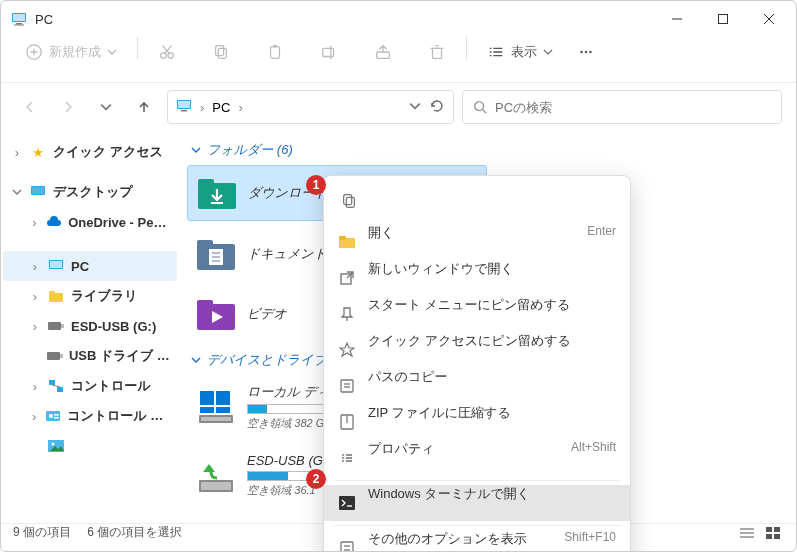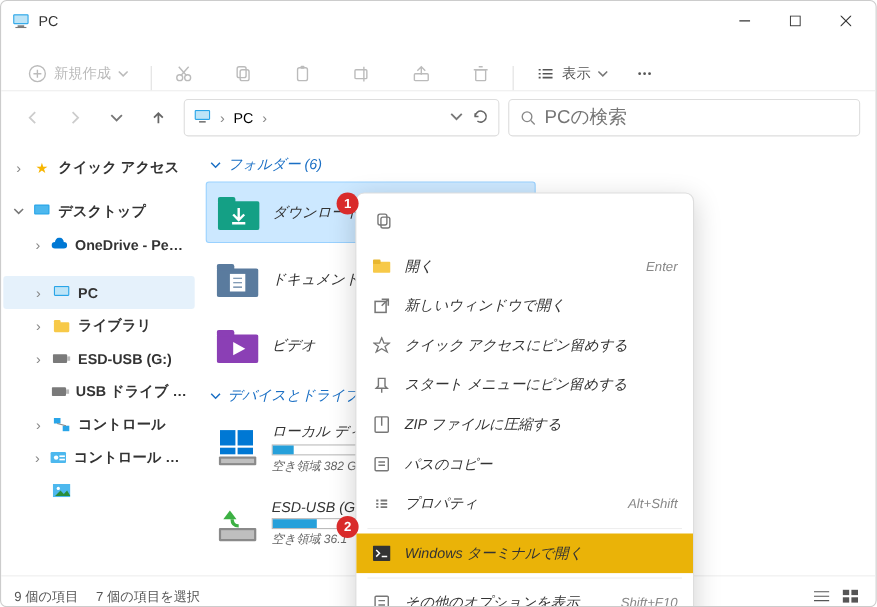--- a/index.html
+++ b/index.html
@@ -6,39 +6,39 @@
 body { width: 797px; height: 552px; background: #fff; border: 1px solid #ccc; border-radius: 6px; position: relative; overflow: hidden; font-size: 13px; }
 
 
 .titlebar { display: flex; align-items: center; height: 36px; padding: 0 4px 0 10px; }
 .titlebar .icon { width: 16px; height: 16px; margin-right: 8px; }
 .titlebar .title { flex: 1; color: #333; }
 .titlebar .winbtn { width: 46px; height: 32px; display: flex; align-items: center; justify-content: center; color: #333; }
 .winbtn svg { width: 10px; height: 10px; }
 
 
-.toolbar { display: flex; align-items: flex-end; height: 46px; padding: 0 14px; gap: 4px; border-bottom: 1px solid #eee; }
+.toolbar { display: flex; align-items: flex-start; height: 46px; padding: 0 14px; gap: 4px; border-bottom: 1px solid #eee; }
 .tbtn { display: flex; align-items: center; gap: 6px; padding: 6px 10px; border-radius: 4px; color: #555; }
 .tbtn.disabled { color: #bbb; }
 .tbtn svg { width: 18px; height: 18px; }
 .tbtn .chev { width: 10px; }
 .tsep { width: 1px; height: 22px; background: #e0e0e0; margin: 0 6px; }
 .tspacer { width: 8px; }
 
 
 .navrow { display: flex; align-items: center; height: 48px; padding: 0 14px; gap: 8px; }
 .navbtn { width: 30px; height: 30px; display: flex; align-items: center; justify-content: center; color: #666; }
 .navbtn.disabled { color: #ccc; }
 .addressbar { flex: 1; height: 34px; border: 1px solid #ddd; border-radius: 4px; display: flex; align-items: center; padding: 0 8px; gap: 8px; min-width: 0; }
 .addressbar .crumb { display: flex; align-items: center; gap: 6px; }
 .addressbar .chev { color: #888; }
 .addressbar .spacer { flex: 1; }
 .addressbar .refresh { color: #666; }
 .searchbox { width: 320px; height: 34px; border: 1px solid #ddd; border-radius: 4px; display: flex; align-items: center; padding: 0 10px; gap: 8px; color: #888; }
-.searchbox input { border: none; outline: none; flex: 1; font-size: 17px; color: #333; }
+.searchbox input { border: none; outline: none; flex: 1; font-size: 13px; color: #333; }
 
 
 .main { display: flex; height: calc(100% - 36px - 46px - 48px - 28px); }
 .sidebar { width: 178px; padding: 6px 2px; overflow: hidden; }
 .sidebar-item { display: flex; align-items: center; height: 30px; padding: 0 6px 0 8px; gap: 6px; color: #333; border-radius: 3px; }
 .sidebar-item .exp { width: 12px; color: #888; display: flex; justify-content: center; }
 .sidebar-item .ic { width: 18px; display: flex; justify-content: center; align-items: center; }
 .sidebar-item.indent1 { padding-left: 26px; }
 .sidebar-item.selected { background: #e5f1fb; }
 .sidebar-item .label { white-space: nowrap; overflow: hidden; text-overflow: ellipsis; font-weight: bold; }
@@ -53,32 +53,32 @@
 .tile .ticon { width: 38px; height: 38px; display: flex; align-items: center; justify-content: center; }
 .tile .tlabel { color: #333; }
 .tile .sub { font-size: 11px; color: #666; margin-top: 2px; }
 .bar { width: 90px; height: 10px; border: 1px solid #bbb; margin-top: 3px; position: relative; }
 .bar .fill { position: absolute; left: 0; top: 0; bottom: 0; background: #26a0da; }
 
 
 .ctxmenu { position: absolute; left: 322px; top: 174px; width: 308px; background: #fff; border: 1px solid #ddd; border-radius: 8px; box-shadow: 0 6px 24px rgba(0,0,0,0.18); padding: 6px 0; z-index: 10; }
 .ctxtoprow { display: flex; padding: 4px 8px 8px; gap: 6px; }
 .ctxiconbtn { width: 34px; height: 30px; display: flex; align-items: center; justify-content: center; border-radius: 4px; color: #555; }
-.ctxitem { display: flex; align-items: center; height: 36px; padding: 0 14px; gap: 12px; color: #333; font-style: italic; }
-.ctxitem.hover { background: #eab308; }
+.ctxitem { display: flex; height: 36px; padding: 0 14px; gap: 12px; color: #333; }
+.ctxitem.hover { background: #e5e5e5; }
 .ctxitem .ci { width: 18px; display: flex; align-items: center; justify-content: center; color: #555; }
 .ctxitem .label { flex: 1; }
 .ctxitem .accel { color: #888; font-size: 12px; }
 .ctxsep { height: 1px; background: #eee; margin: 4px 10px; }
 
 
 .badge { position: absolute; width: 20px; height: 20px; background: #d92b2b; color: #fff; border-radius: 50%; display: flex; align-items: center; justify-content: center; font-size: 12px; font-weight: bold; z-index: 20; }
 
 
-.statusbar { position: absolute; bottom: 0; left: 0; right: 0; height: 28px; display: flex; align-items: flex-end; padding: 0 12px; gap: 16px; color: #555; font-size: 12px; border-top: 1px solid #eee; }
+.statusbar { position: absolute; bottom: 0; left: 0; right: 0; height: 28px; display: flex; align-items: flex-start; padding: 0 12px; gap: 16px; color: #555; font-size: 12px; border-top: 1px solid #eee; }
 .statusbar .spacer { flex: 1; }
 .viewbtns { display: flex; gap: 4px; }
 .viewbtn { width: 22px; height: 18px; display: flex; align-items: center; justify-content: center; color: #555; border: 1px solid transparent; }
 
 
 .pc-icon { width:16px; height:16px; }
 .star { color: #f7b500; }
 </style>
 </head>
 <body>
@@ -463,51 +463,51 @@
         <svg width="16" height="16" viewBox="0 0 16 16">
           <rect x="2" y="4" width="10" height="10" fill="none" stroke="#777" stroke-width="1.4"></rect>
           <path d="M8 2 L14 2 L14 8 M14 2 L8 8" fill="none" stroke="#777" stroke-width="1.4"></path>
         </svg>
       </span>
     <span class="label">新しいウィンドウで開く</span>
   </div>
   <div class="ctxitem">
     <span class="ci">
         <svg width="16" height="16" viewBox="0 0 16 16">
+          <path d="M5 2 L11 2 L11 9 L13 11 L3 11 L5 9 Z M8 11 L8 15" fill="none" stroke="#777" stroke-width="1.3"></path>
+        </svg>
+      </span>
+    <span class="label">スタート メニューにピン留めする</span>
+  </div>
+  <div class="ctxitem">
+    <span class="ci">
+        <svg width="16" height="16" viewBox="0 0 16 16">
           <path d="M8 1 L10 6 L15 6 L11 9 L13 14 L8 11 L3 14 L5 9 L1 6 L6 6 Z" fill="none" stroke="#777" stroke-width="1.2"></path>
         </svg>
       </span>
     <span class="label">クイック アクセスにピン留めする</span>
-  </div>
-  <div class="ctxitem">
-    <span class="ci">
-        <svg width="16" height="16" viewBox="0 0 16 16">
-          <path d="M5 2 L11 2 L11 9 L13 11 L3 11 L5 9 Z M8 11 L8 15" fill="none" stroke="#777" stroke-width="1.3"></path>
-        </svg>
-      </span>
-    <span class="label">スタート メニューにピン留めする</span>
-  </div>
-  <div class="ctxitem">
-    <span class="ci">
-        <svg width="14" height="16" viewBox="0 0 14 16">
-          <rect x="1" y="1" width="12" height="14" rx="1" fill="none" stroke="#777" stroke-width="1.3"></rect>
-          <line x1="7" y1="1" x2="7" y2="9" stroke="#777" stroke-width="1.3"></line>
-        </svg>
-      </span>
-    <span class="label">ZIP ファイルに圧縮する</span>
   </div>
   <div class="ctxitem">
     <span class="ci">
         <svg width="16" height="16" viewBox="0 0 16 16">
           <rect x="2" y="2" width="12" height="12" rx="1" fill="none" stroke="#777" stroke-width="1.3"></rect>
           <line x1="5" y1="6" x2="11" y2="6" stroke="#777" stroke-width="1.3"></line>
           <line x1="5" y1="9" x2="11" y2="9" stroke="#777" stroke-width="1.3"></line>
         </svg>
       </span>
     <span class="label">パスのコピー</span>
+  </div>
+  <div class="ctxitem">
+    <span class="ci">
+        <svg width="14" height="16" viewBox="0 0 14 16">
+          <rect x="1" y="1" width="12" height="14" rx="1" fill="none" stroke="#777" stroke-width="1.3"></rect>
+          <line x1="7" y1="1" x2="7" y2="9" stroke="#777" stroke-width="1.3"></line>
+        </svg>
+      </span>
+    <span class="label">ZIP ファイルに圧縮する</span>
   </div>
   <div class="ctxitem">
     <span class="ci">
         <svg width="16" height="16" viewBox="0 0 16 16">
           <line x1="3" y1="5" x2="5" y2="5" stroke="#777" stroke-width="1.6"></line>
           <line x1="7" y1="5" x2="13" y2="5" stroke="#777" stroke-width="1.6"></line>
           <line x1="3" y1="8" x2="5" y2="8" stroke="#777" stroke-width="1.6"></line>
           <line x1="7" y1="8" x2="13" y2="8" stroke="#777" stroke-width="1.6"></line>
           <line x1="3" y1="11" x2="5" y2="11" stroke="#777" stroke-width="1.6"></line>
           <line x1="7" y1="11" x2="13" y2="11" stroke="#777" stroke-width="1.6"></line>
@@ -539,21 +539,21 @@
     <span class="label">その他のオプションを表示</span>
     <span class="accel">Shift+F10</span>
   </div>
 </div>
 
 <div class="badge" style="left:305px; top:174px;">1</div>
 <div class="badge" style="left:305px; top:468px;">2</div>
 
 <div class="statusbar">
   <span>9 個の項目</span>
-  <span>7 個の項目を選択</span>
+  <span>6 個の項目を選択</span>
   <span class="spacer"></span>
   <div class="viewbtns">
     <div class="viewbtn">
         <svg width="14" height="12" viewBox="0 0 14 12">
           <line x1="0" y1="2" x2="14" y2="2" stroke="#555"></line>
           <line x1="0" y1="6" x2="14" y2="6" stroke="#555"></line>
           <line x1="0" y1="10" x2="14" y2="10" stroke="#555"></line>
         </svg>
       </div>
     <div class="viewbtn">

